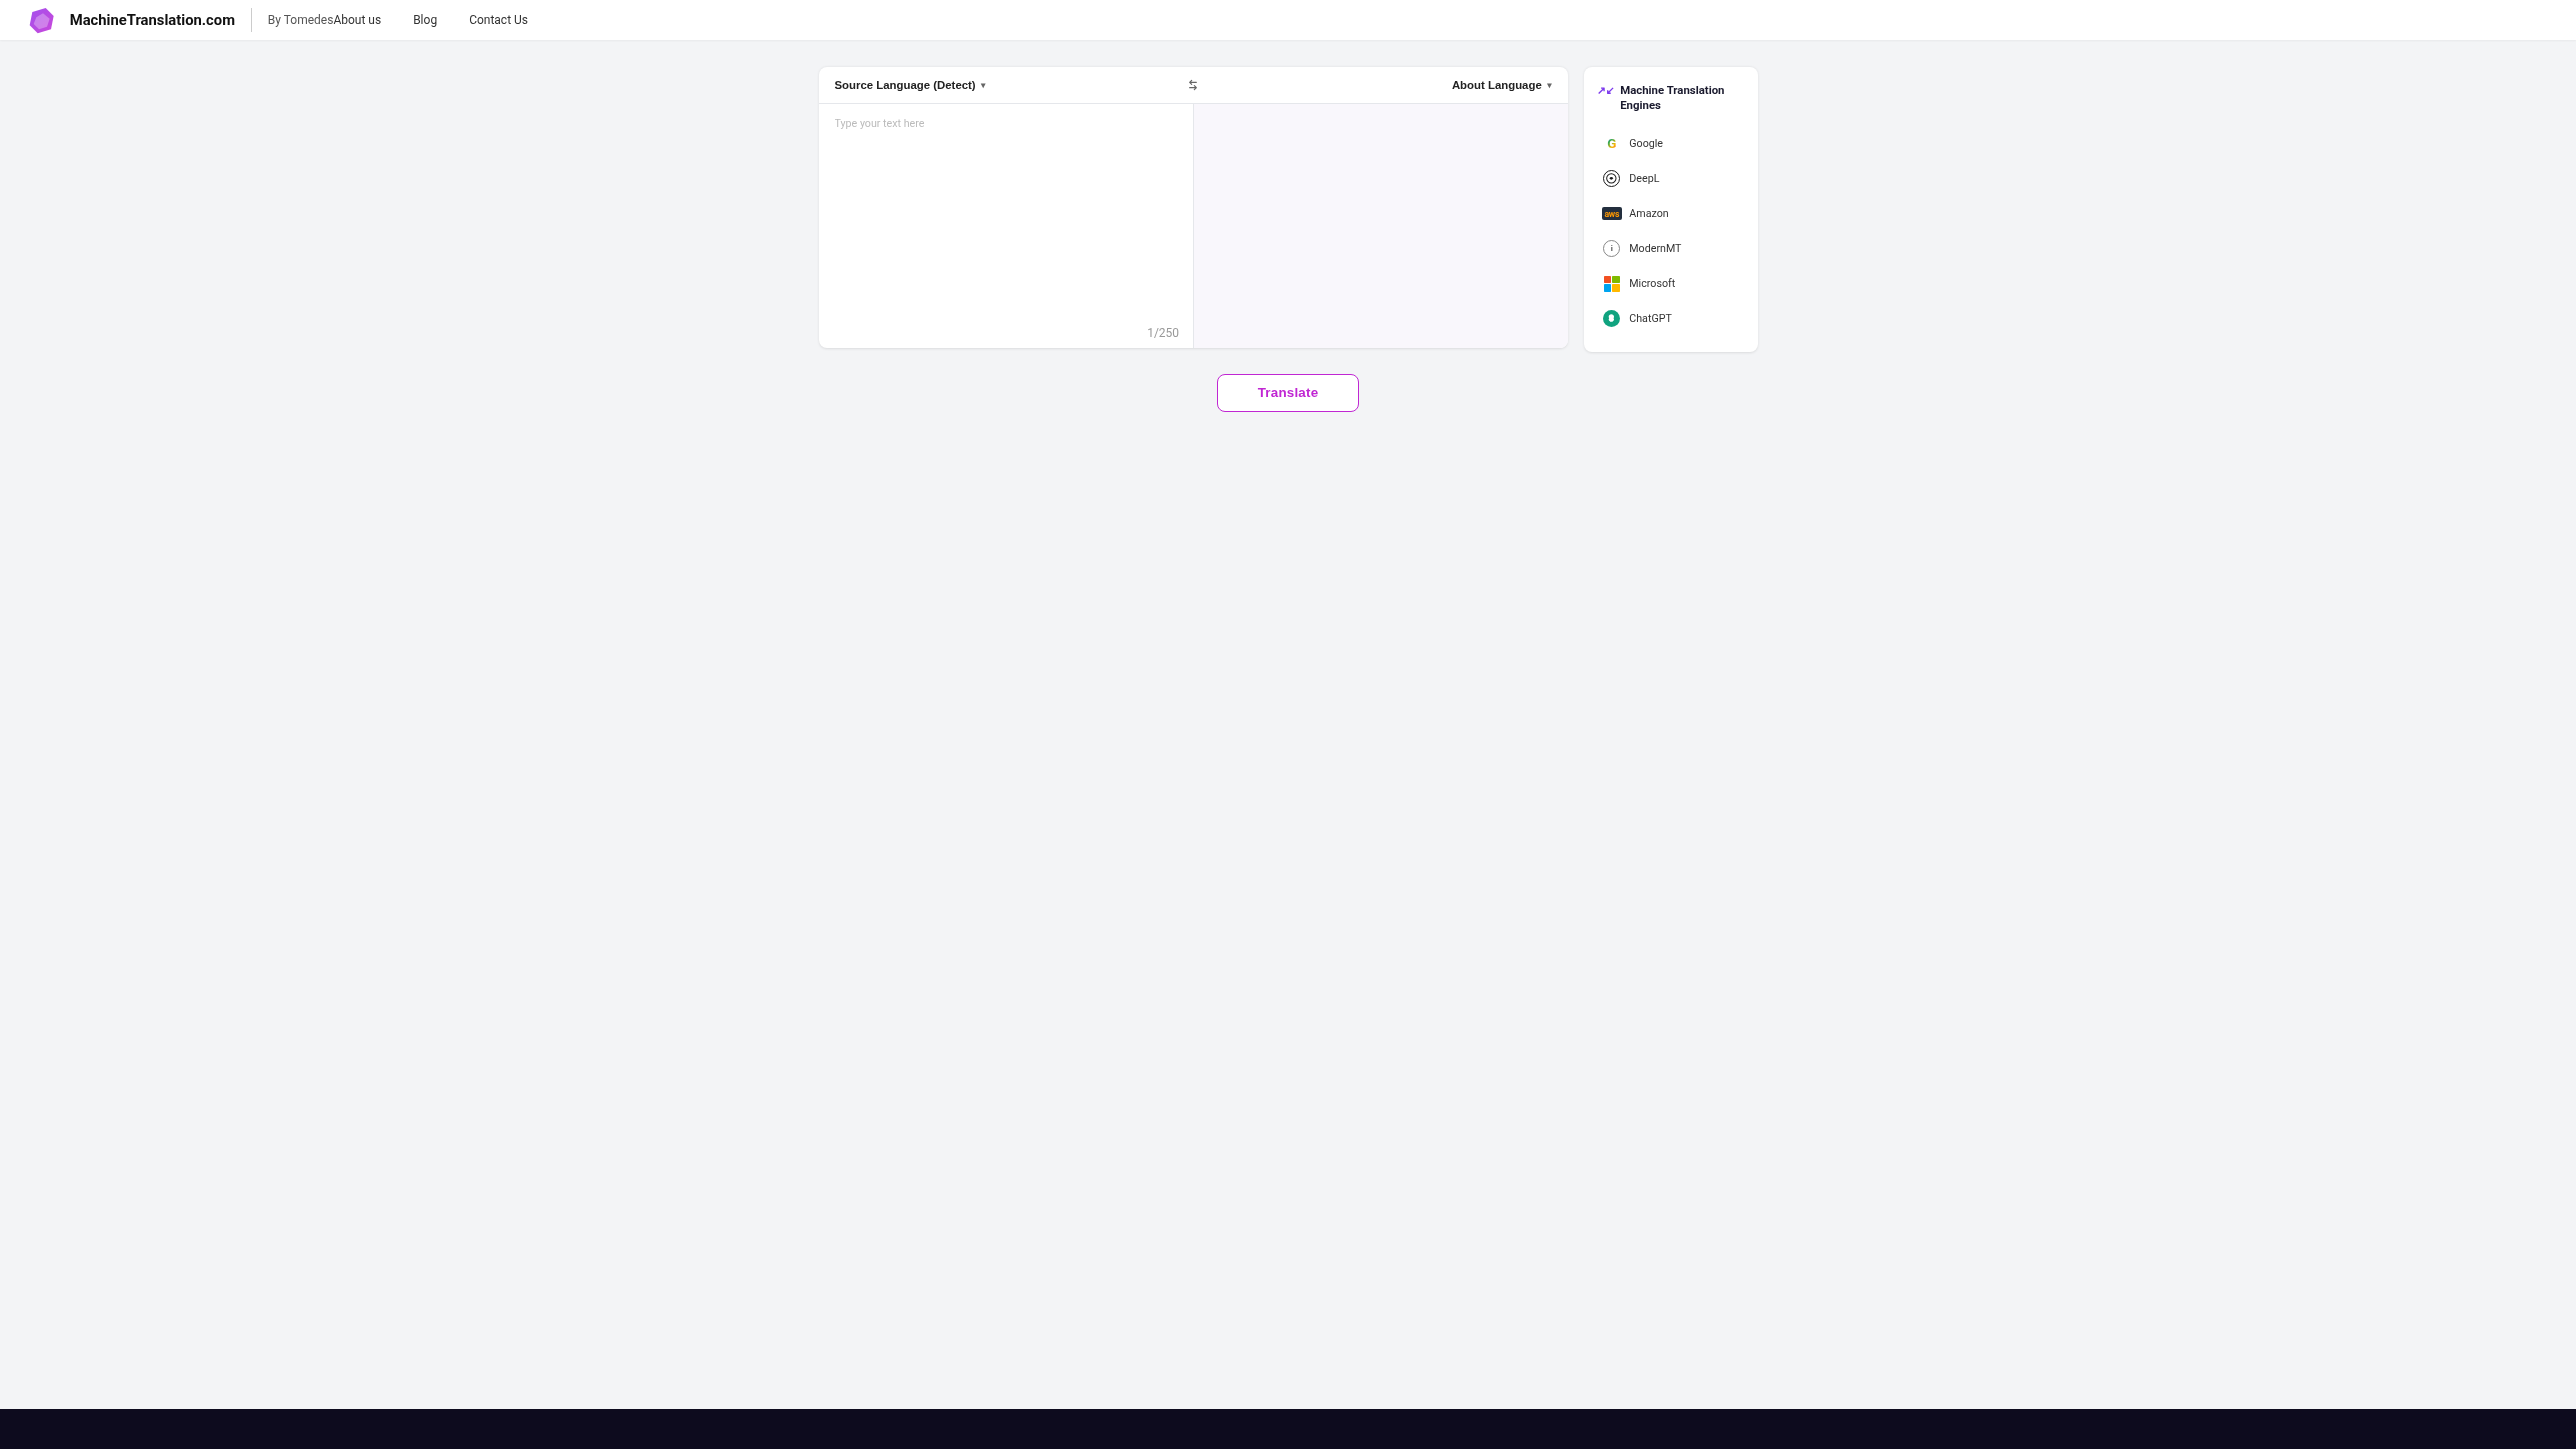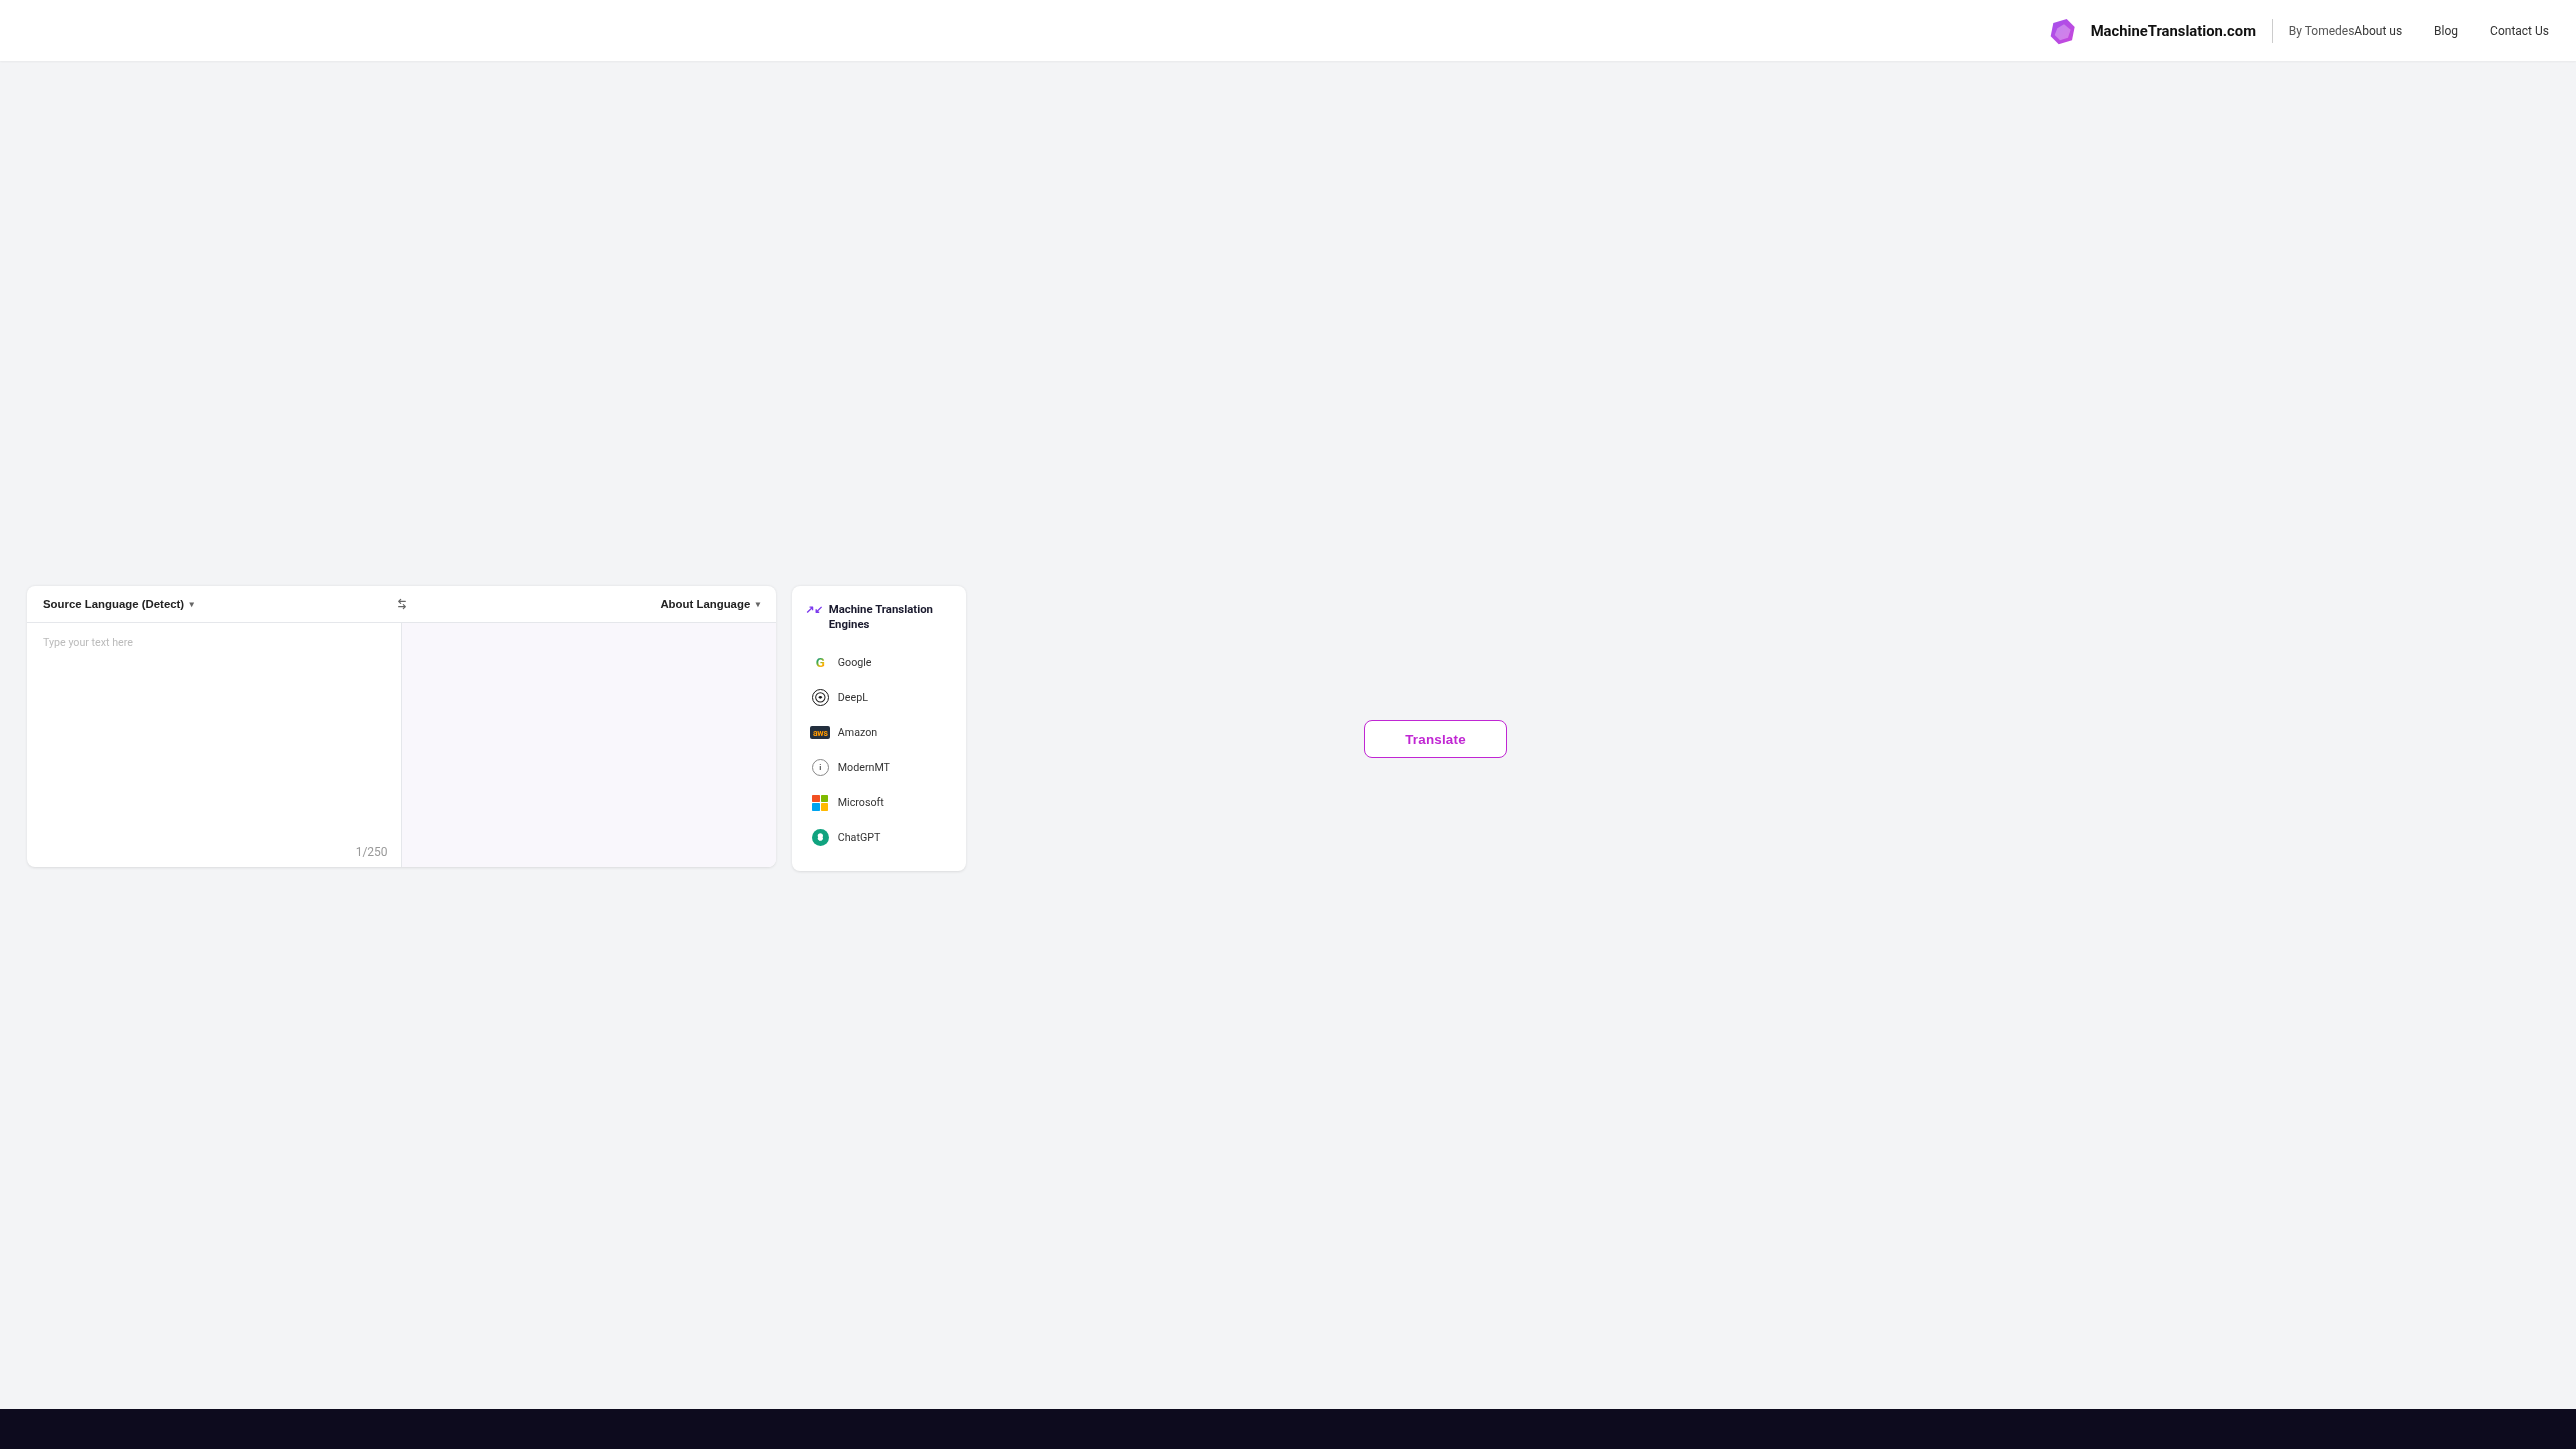--- a/index.html
+++ b/index.html
@@ -14,23 +14,23 @@
       min-height: 100vh;
       display: flex;
       flex-direction: column;
     }
 
     
     .header {
       background: #ffffff;
       display: flex;
       align-items: center;
-      justify-content: flex-end;
+      justify-content: flex-start;
       padding: 0 27px;
-      height: 61px;
+      height: 40px;
       box-shadow: 0 0.7px 2px rgba(0,0,0,0.05);
     }
 
     .header-left {
       display: flex;
       align-items: center;
       gap: 10.7px;
     }
 
     .logo-icon {
@@ -68,21 +68,21 @@
       color: #333;
       text-decoration: none;
       cursor: pointer;
     }
 
     
     .main {
       flex: 1;
       padding: 27px 27px 40px;
       display: flex;
-      flex-direction: row;
+      flex-direction: column;
       align-items: center;
     }
 
     
     .translation-container {
       display: flex;
       gap: 16px;
       width: 100%;
       max-width: 939px;
       align-items: flex-start;

